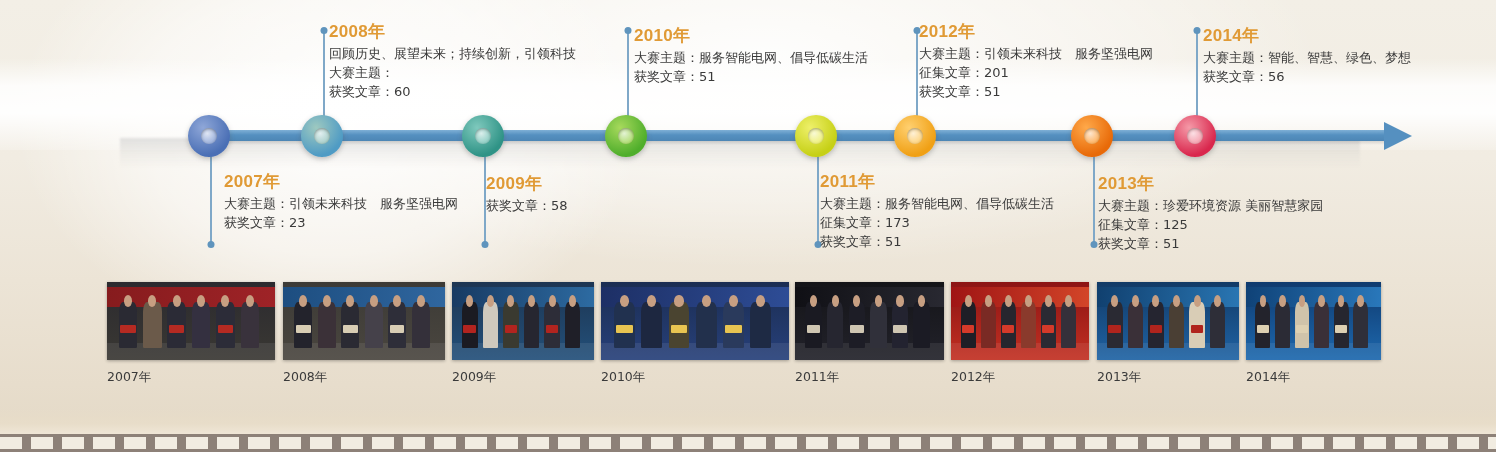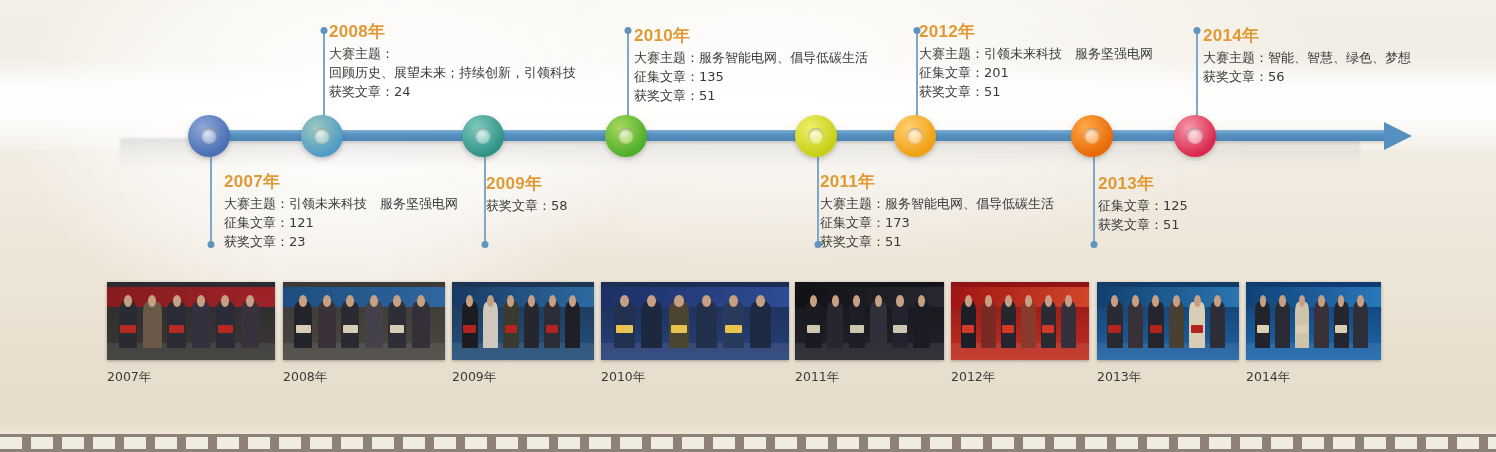--- a/index.html
+++ b/index.html
@@ -166,53 +166,52 @@
         <div class="dot" style="top: -3px;"></div>
       </div>
       <div class="node" style="left: 1195px; top: 136px; background: radial-gradient(circle at 36% 30%, rgb(245, 154, 168) 0%, rgb(217, 39, 77) 70%, rgb(217, 39, 77) 100%);">
         <div class="hole" style="background: radial-gradient(circle at 40% 35%, rgba(255, 255, 255, 0.75), rgb(245, 154, 168) 90%); box-shadow: rgba(0, 0, 0, 0.35) 0px 1px 3px inset;"></div>
       </div>
     </div>
   <div id="info-layer">
       <div class="info" style="left: 224px; top: 172px;">
         <div class="year">2007年</div>
         <div class="line">大赛主题：引领未来科技　服务坚强电网</div>
-        <div class="line">征集文章：121</div>
         <div class="line">获奖文章：23</div>
       </div>
       <div class="info" style="left: 329px; top: 22px;">
         <div class="year">2008年</div>
+        <div class="line">回顾历史、展望未来；持续创新，引领科技</div>
         <div class="line">大赛主题：</div>
-        <div class="line">回顾历史、展望未来；持续创新，引领科技</div>
-        <div class="line">获奖文章：24</div>
+        <div class="line">获奖文章：60</div>
       </div>
       <div class="info" style="left: 486px; top: 174px;">
         <div class="year">2009年</div>
         <div class="line">获奖文章：58</div>
       </div>
       <div class="info" style="left: 634px; top: 26px;">
         <div class="year">2010年</div>
         <div class="line">大赛主题：服务智能电网、倡导低碳生活</div>
-        <div class="line">征集文章：135</div>
         <div class="line">获奖文章：51</div>
       </div>
       <div class="info" style="left: 820px; top: 172px;">
         <div class="year">2011年</div>
         <div class="line">大赛主题：服务智能电网、倡导低碳生活</div>
         <div class="line">征集文章：173</div>
         <div class="line">获奖文章：51</div>
       </div>
       <div class="info" style="left: 919px; top: 22px;">
         <div class="year">2012年</div>
         <div class="line">大赛主题：引领未来科技　服务坚强电网</div>
         <div class="line">征集文章：201</div>
         <div class="line">获奖文章：51</div>
       </div>
       <div class="info" style="left: 1098px; top: 174px;">
         <div class="year">2013年</div>
+        <div class="line">大赛主题：珍爱环境资源  美丽智慧家园</div>
         <div class="line">征集文章：125</div>
         <div class="line">获奖文章：51</div>
       </div>
       <div class="info" style="left: 1203px; top: 26px;">
         <div class="year">2014年</div>
         <div class="line">大赛主题：智能、智慧、绿色、梦想</div>
         <div class="line">获奖文章：56</div>
       </div>
     </div>
 

